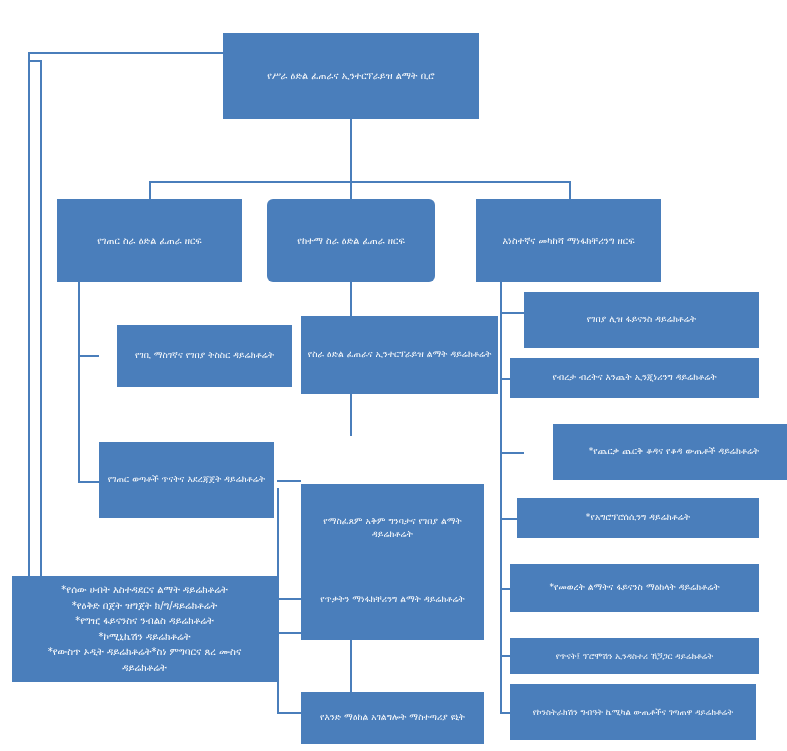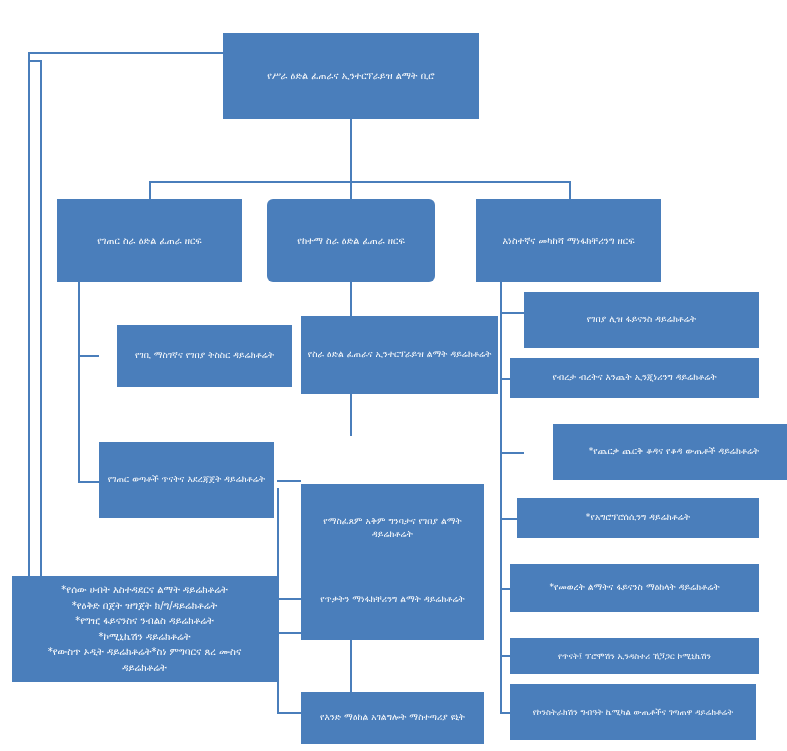--- a/index.html
+++ b/index.html
@@ -142,21 +142,21 @@
 
   <div class="box small" style="left:517px; top:498px; width:242px; height:40px;">
     <span>*የአግሮፕሮሰሲንግ ዳይሬክቶሬት</span>
   </div>
 
   <div class="box small" style="left:510px; top:564px; width:249px; height:48px;">
     <span>*የመወረት ልማትና ፋይናንስ ማዕከላት ዳይሬክቶሬት</span>
   </div>
 
   <div class="box tiny" style="left:510px; top:638px; width:249px; height:36px;">
-    <span>የጥናት፤ ፕሮሞሽን ኢንዳስተሪ ኸጛጋር ኮሚኒኬሽን</span>
+    <span>የጥናት፤ ፕሮሞሽን ኢንዳስተሪ ኸጛጋር ዳይሬክቶሬት</span>
   </div>
 
   <div class="box tiny" style="left:510px; top:684px; width:246px; height:56px;">
     <span>የኮንስትራክሽን ግብዓት ኬሚካል ውጤቶችና ገጣጠዋ ዳይሬክቶሬት</span>
   </div>
 
   <div class="conn v" style="left:28px; top:52px; height:524px;"></div>
   <div class="conn h" style="left:28px; top:52px; width:196px;"></div>
   <div class="conn v" style="left:40px; top:60px; height:516px;"></div>
   <div class="conn h" style="left:28px; top:60px; width:13px;"></div>

